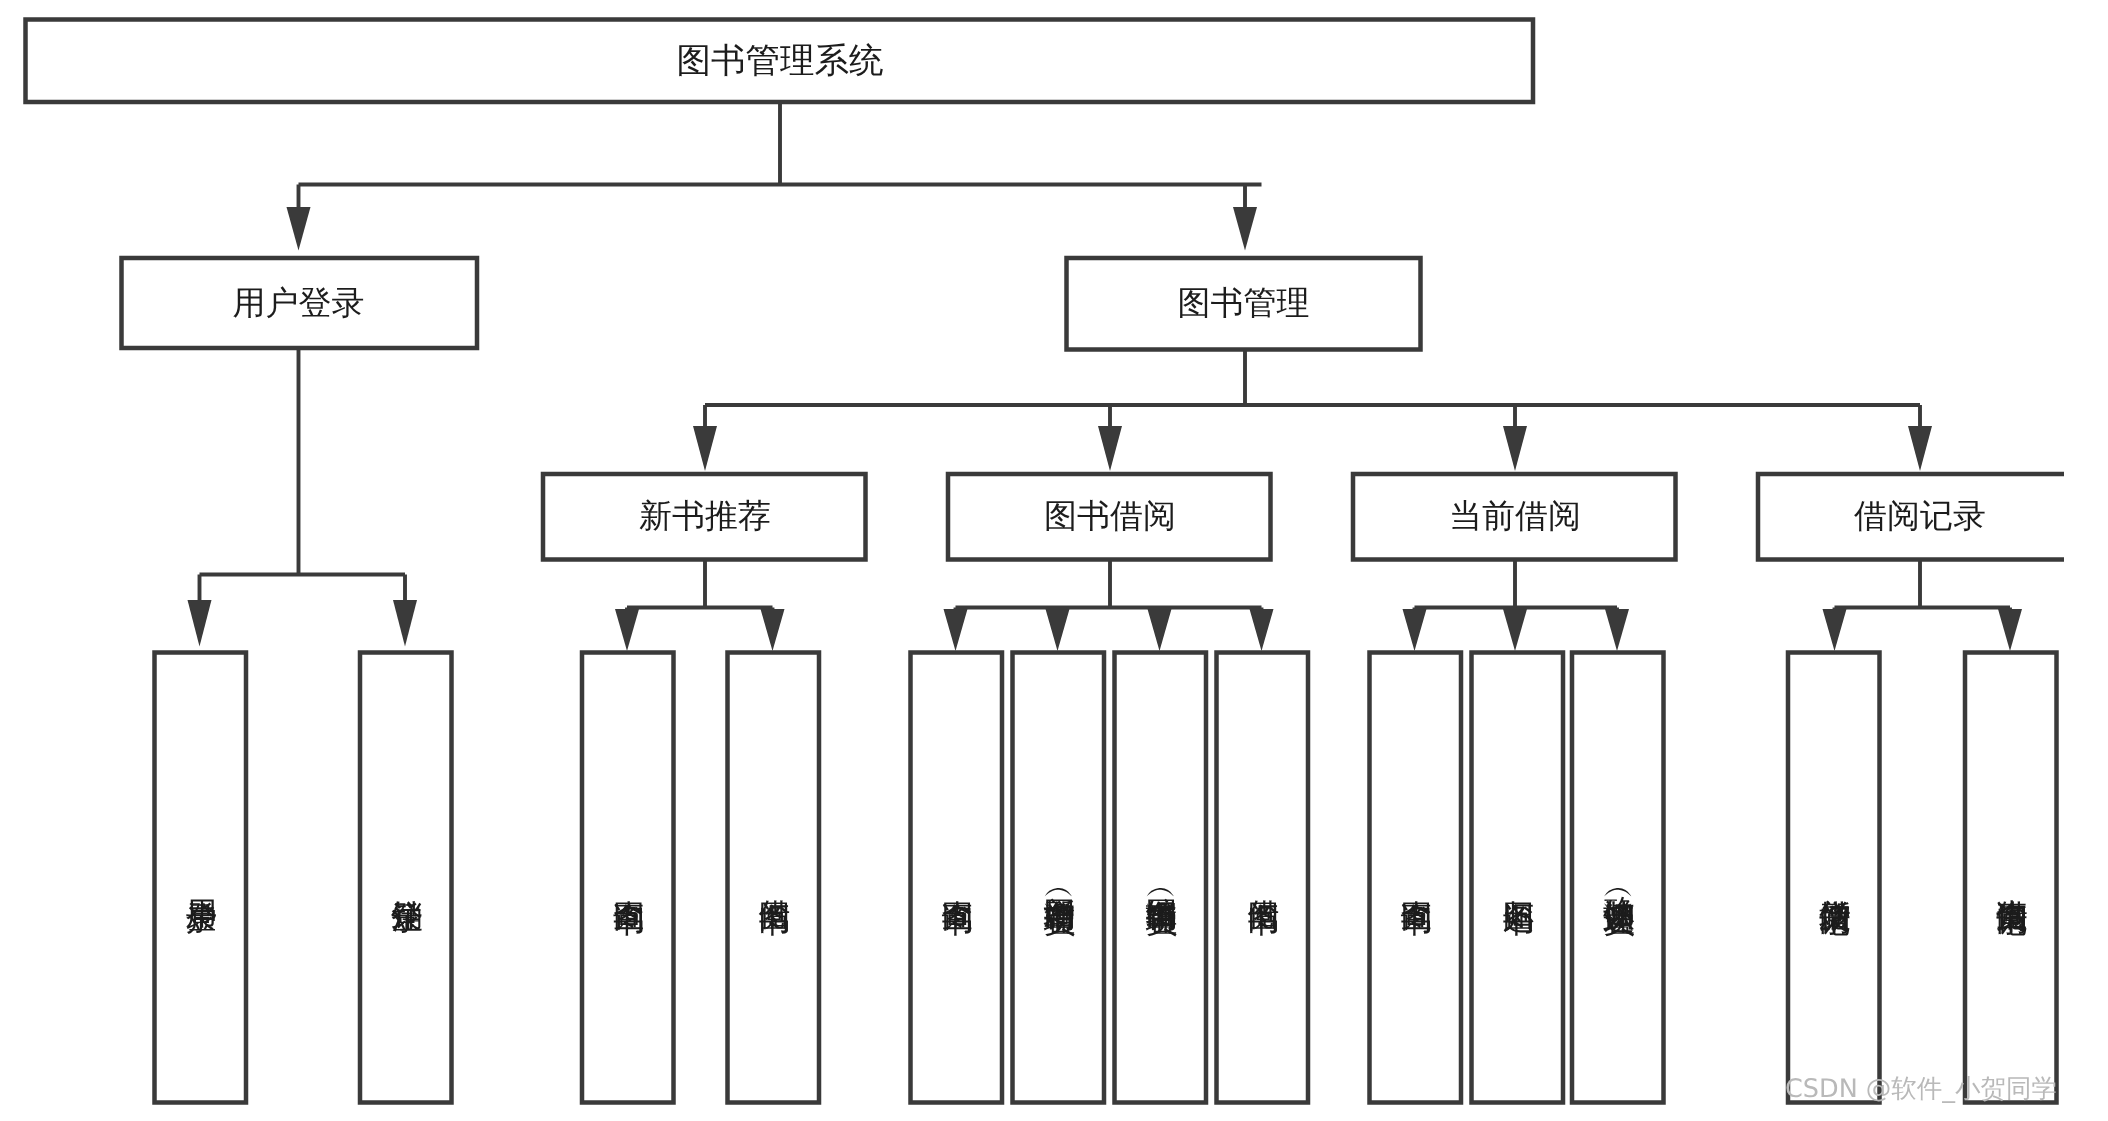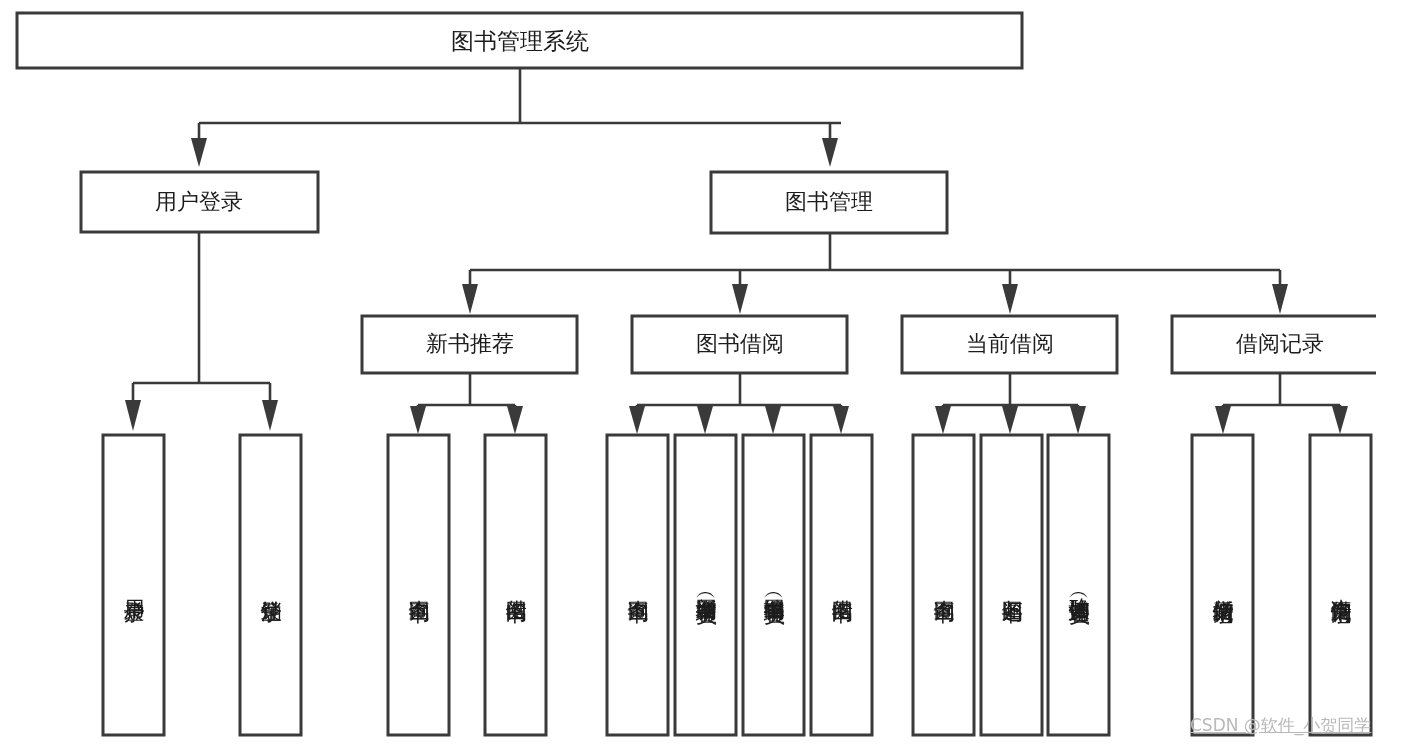--- a/index.html
+++ b/index.html
@@ -74,21 +74,20 @@
     pointer-events: none;
   }
   .watermark {
     position: absolute;
     font-family: "DejaVu Sans", "Liberation Sans", sans-serif;
     font-size: 17px;
     color: #b9b9b9;
     white-space: nowrap;
     left: 1190px;
     top: 714px;
-    text-decoration: underline;
   }
 </style>
 </head>
 <body>
 
 <div id="diagram-root">
 
   <svg id="flow" viewBox="0 0 1405 747">
 
     <g>

